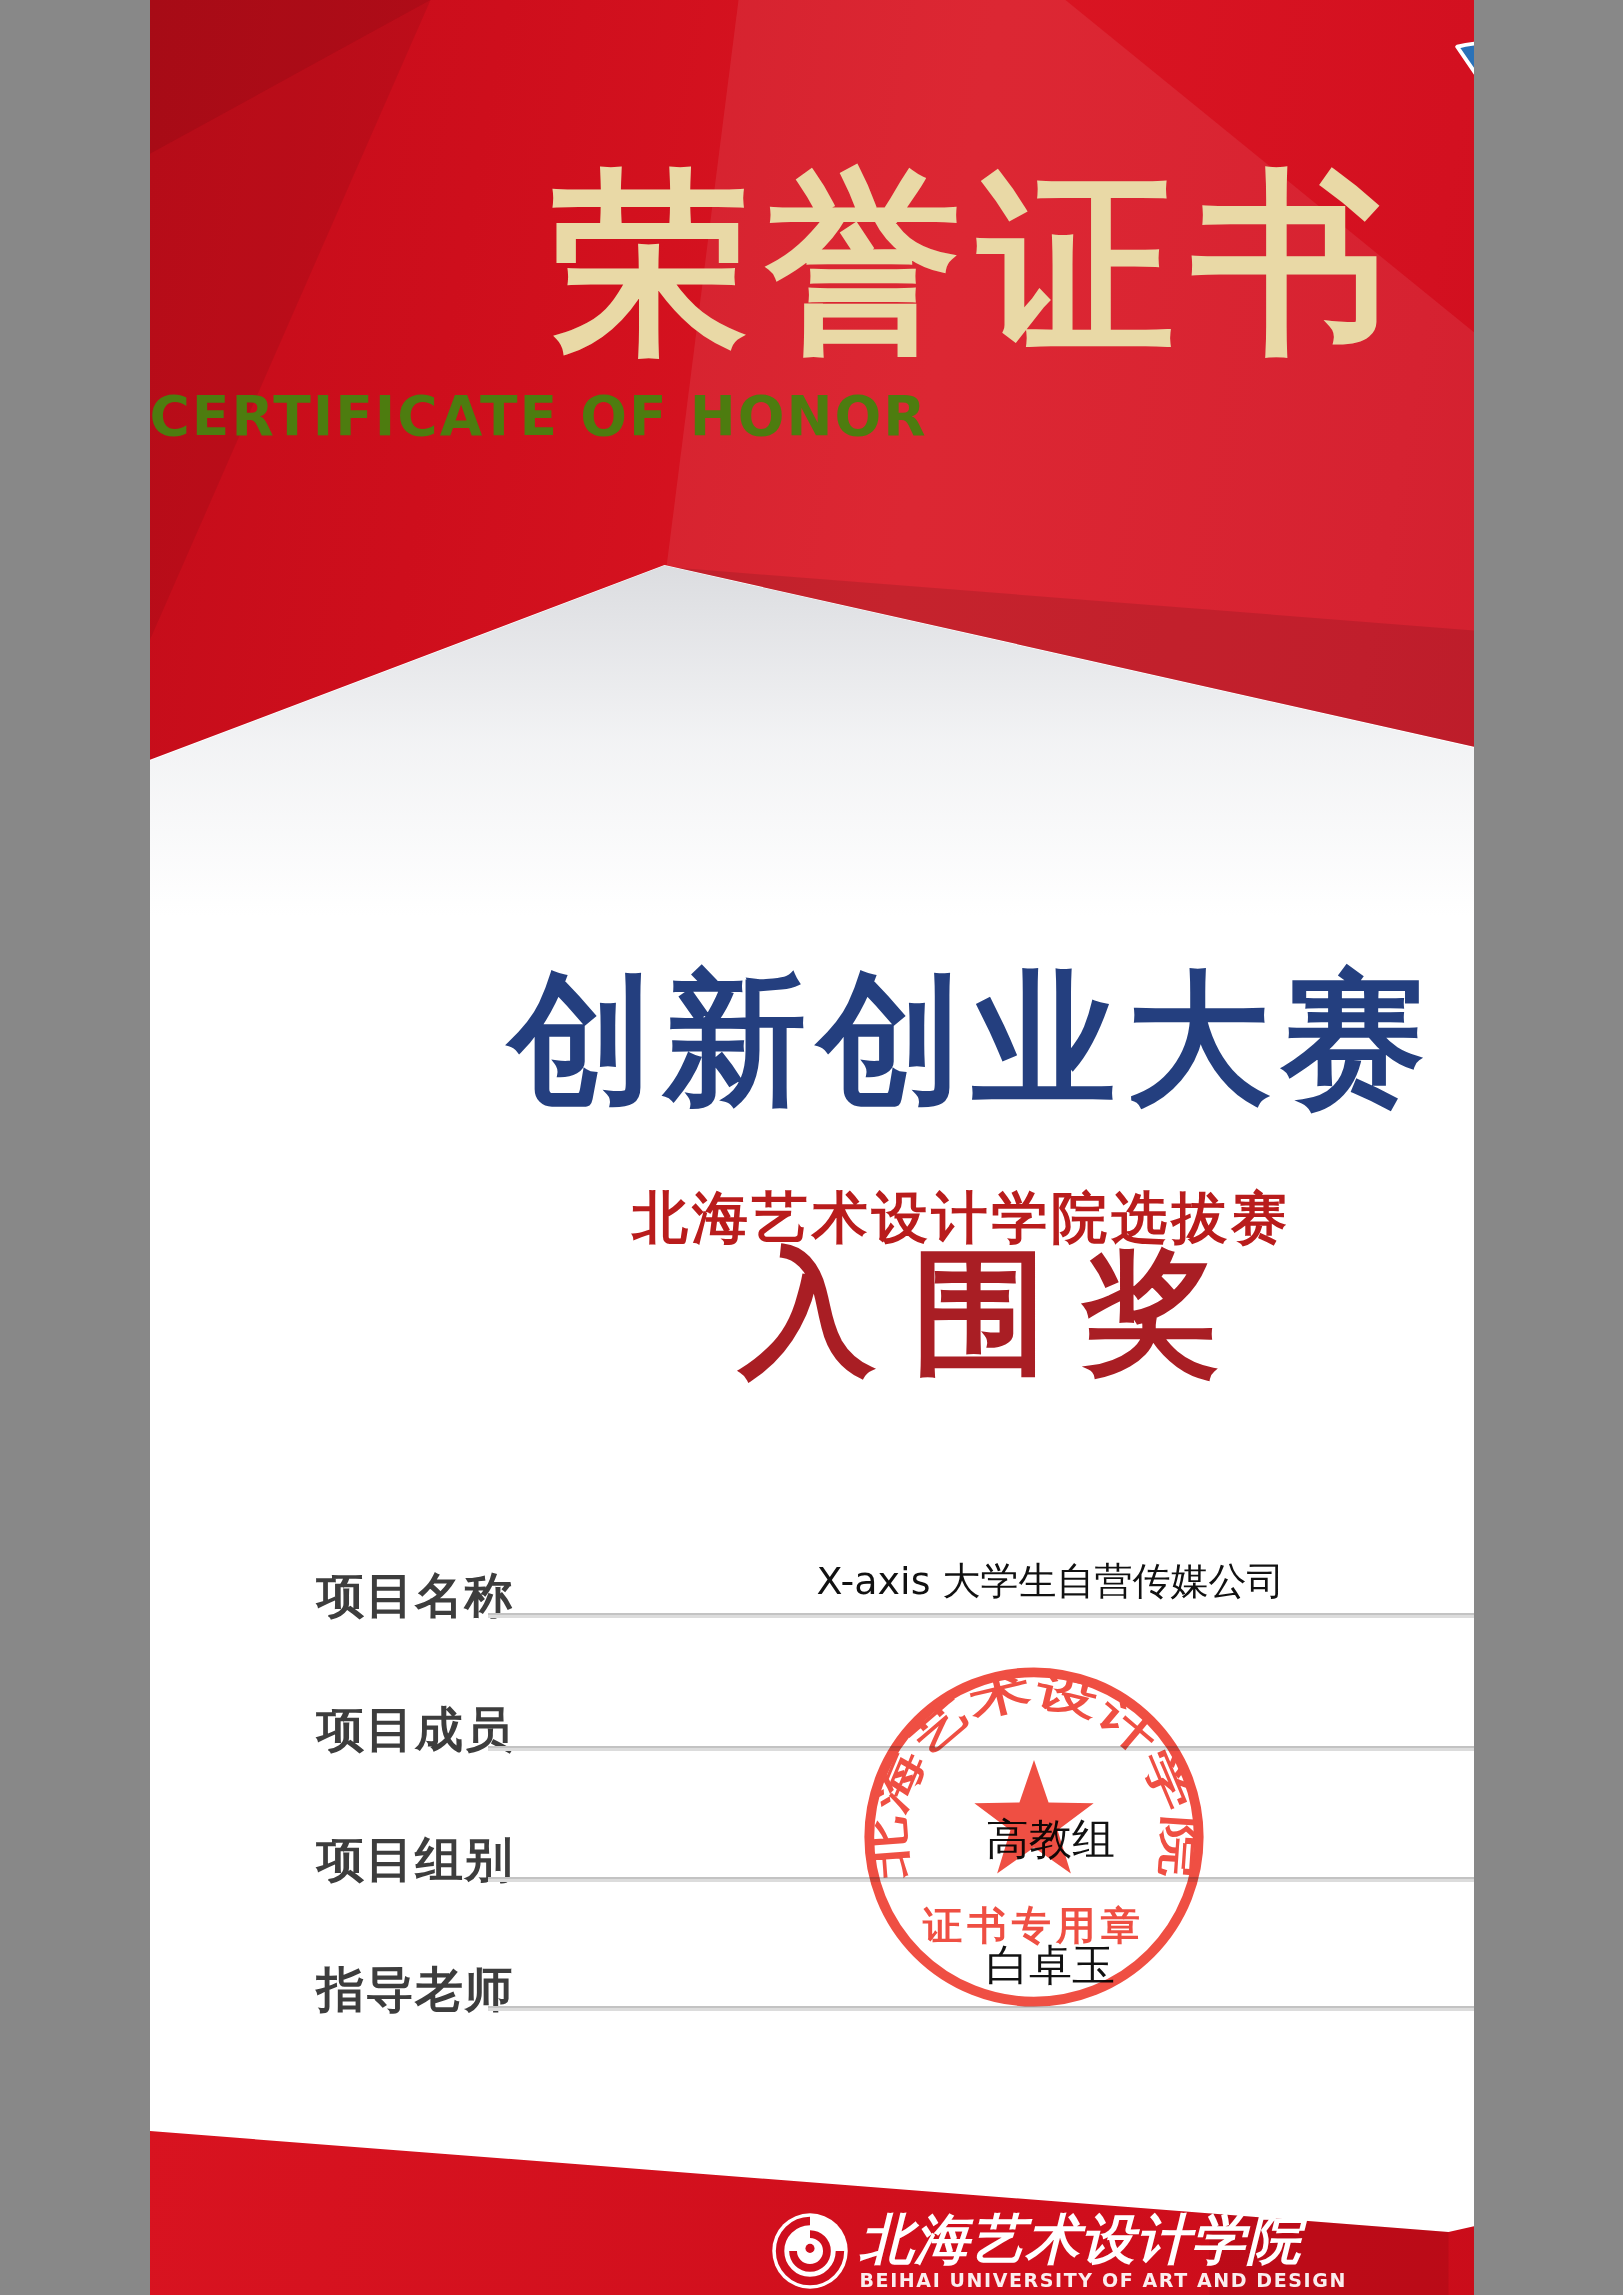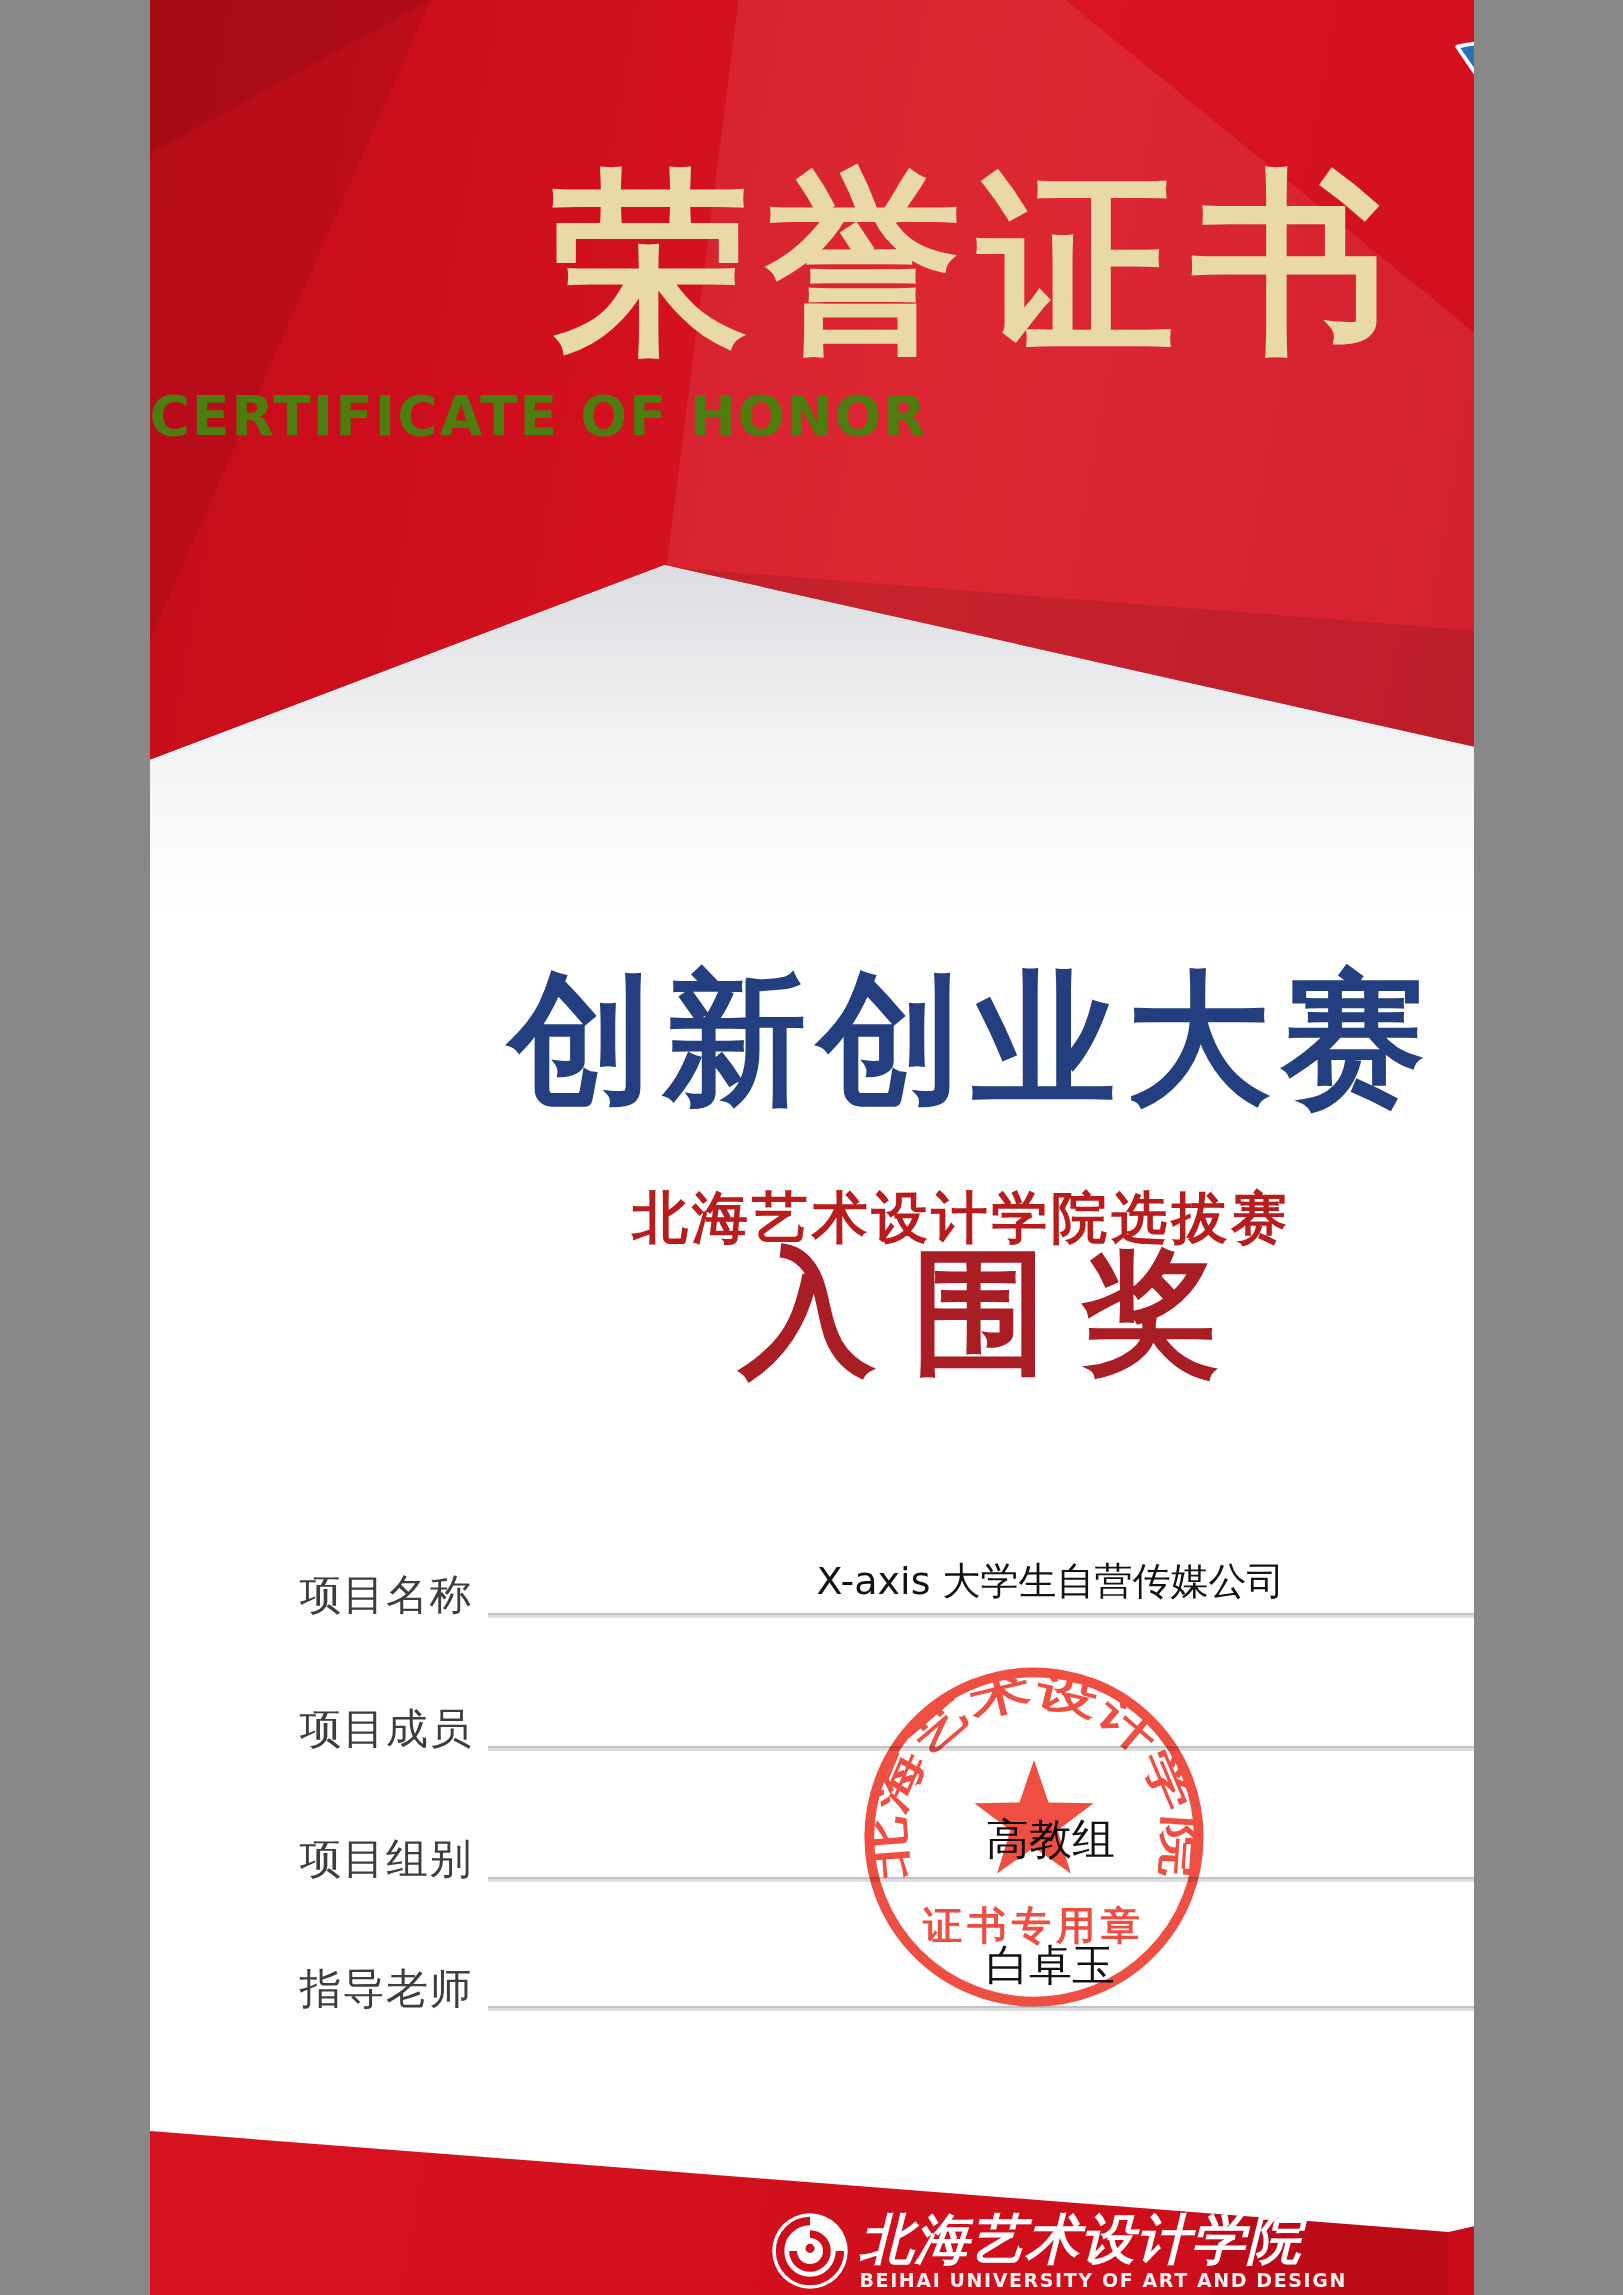--- a/index.html
+++ b/index.html
@@ -38,22 +38,22 @@
   }
   
   .heading{position:absolute;left:0;width:1624px;text-align:center;line-height:1.05;
     font-family:"DejaVu Serif","Liberation Serif",serif;font-weight:700;}
   .line1{top:845px;font-size:77px;color:#243f7f;letter-spacing:2.6px;}
   .line2{top:963px;font-size:144px;color:#243f7f;letter-spacing:10.5px;padding-left:10.5px;}
   .line3{top:1188px;font-size:56px;color:#b91c1c;letter-spacing:3.9px;}
   .award{top:1240px;font-size:136px;color:#a91e24;letter-spacing:36px;padding-left:36px;}
   
   .form-label{
-    position:absolute;left:150px;width:262px;height:52px;line-height:52px;
-    font-size:42px;font-weight:400;color:#3d3d3d;letter-spacing:1.3px;
+    position:absolute;left:167px;width:262px;height:52px;line-height:52px;
+    font-size:48px;font-weight:700;color:#3d3d3d;letter-spacing:1.3px;
   }
   .form-line{
     position:absolute;left:338px;width:1126px;height:3.3px;
     background:#dcdcdc;border-top:2px solid #c3c3c3;
   }
   .form-value{
     position:absolute;left:338px;width:1126px;text-align:center;
     color:#111111;line-height:47px;
   }
   .v1{top:1558px;font-size:38px;}

